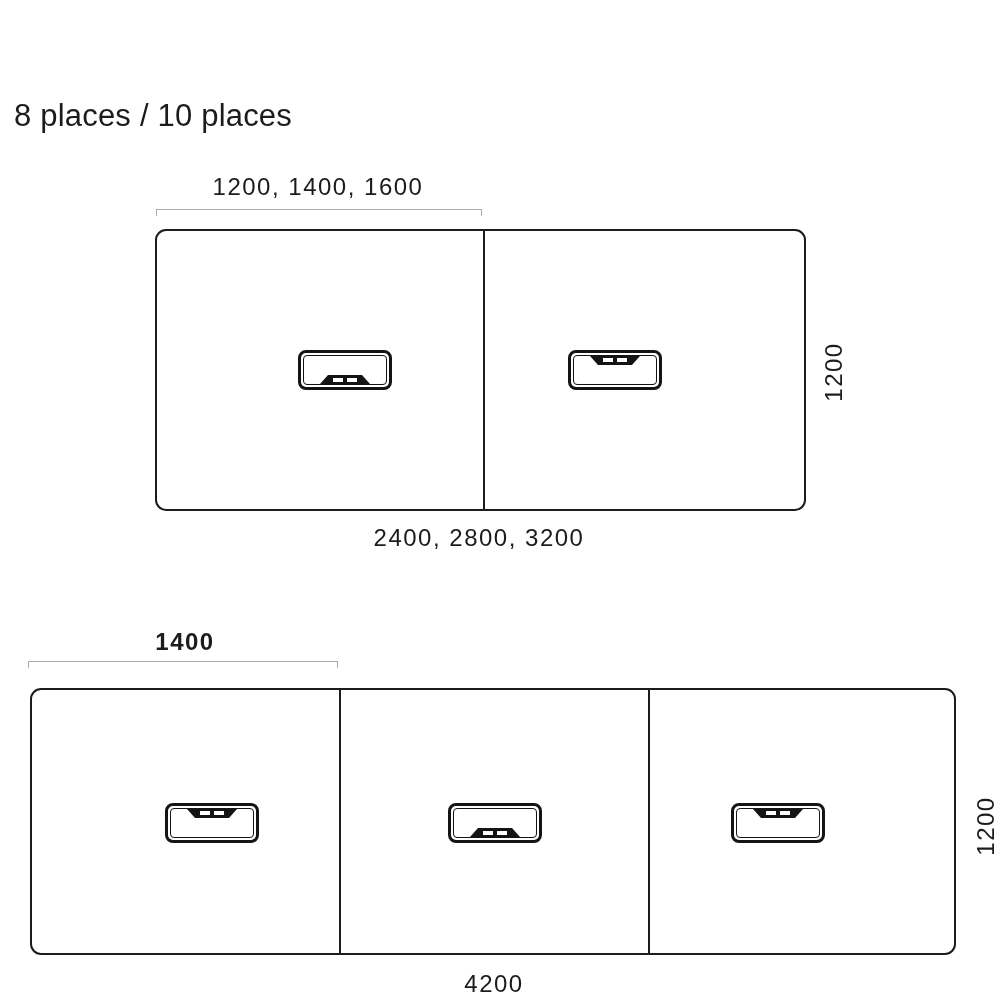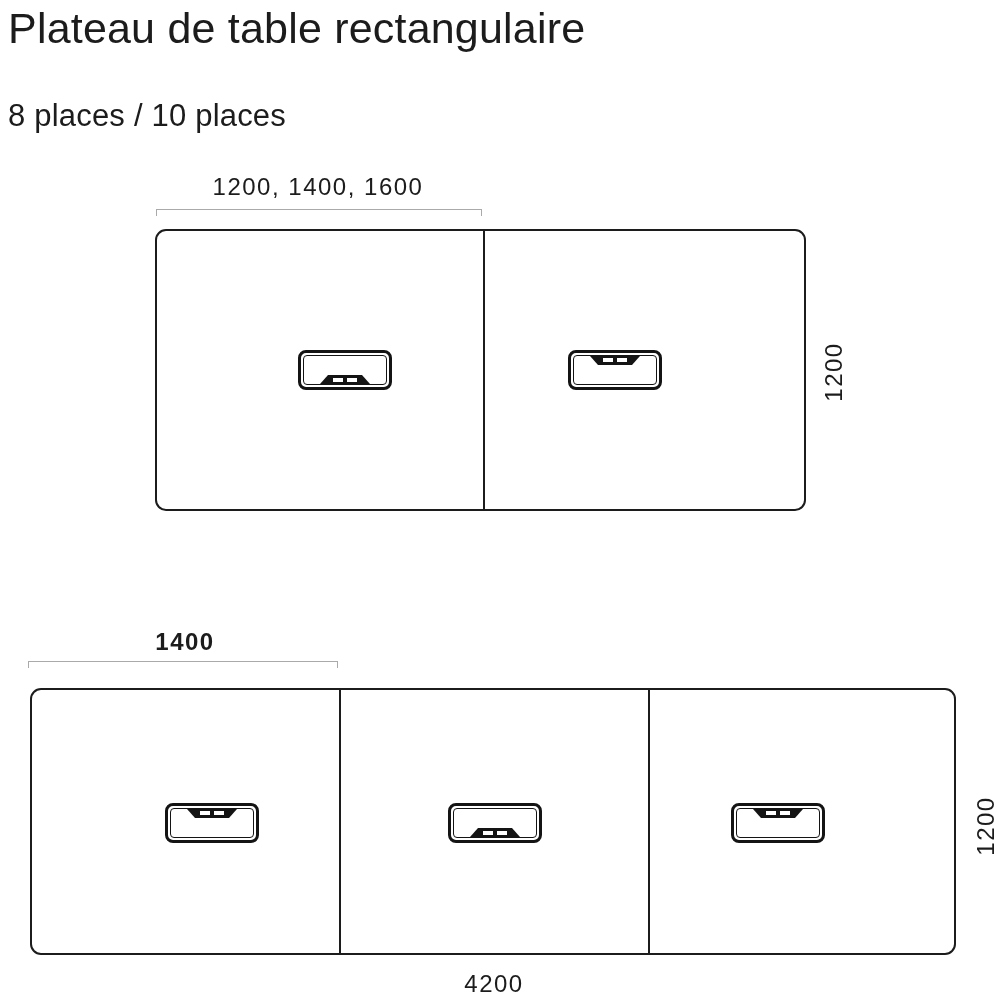--- a/index.html
+++ b/index.html
@@ -5,21 +5,21 @@
   html,body{margin:0;padding:0;background:#fff;}
   .page{
     position:relative;width:1000px;height:1000px;background:#fff;overflow:hidden;
     font-family:"Liberation Sans",sans-serif;color:#1c1c1c;
   }
   .title{
     position:absolute;left:8px;top:4px;font-size:43px;font-weight:400;
     letter-spacing:0.2px;white-space:nowrap;
   }
   .subtitle{
-    position:absolute;font-size:31px;font-weight:400;letter-spacing:0.2px;white-space:nowrap;
+    position:absolute;font-size:31px;font-weight:400;letter-spacing:0.2px;white-space:nowrap;margin-left:6px;
   }
   .sub1{left:8px;top:98px;}
   .sub2{left:8px;top:561px;}
   .dim{
     position:absolute;font-size:24px;letter-spacing:1.5px;white-space:nowrap;
     transform:translateX(-50%);
   }
   .dim.rot{transform:translate(-50%,-50%) rotate(-90deg);}
   .bracket{
     position:absolute;height:7px;box-sizing:border-box;
@@ -48,21 +48,20 @@
   .g-outlet i{position:absolute;top:3px;width:10px;height:4px;background:#fff;}
   .g-outlet i.s1{left:13px;}
   .g-outlet i.s2{right:13px;}
   .grommet.flip .g-outlet{bottom:auto;top:3px;transform:translateX(-50%) scaleY(-1);}
 </style>
 </head>
 <body>
 
 <div class="page">
 
-  <div class="title">Plateau de table rectangulaire</div>
 
   <div class="subtitle sub1">8 places / 10 places</div>
 
   <div class="dim" style="left:318px;top:173px;">1200, 1400, 1600</div>
   <div class="bracket" style="left:156px;top:209px;width:326px;"></div>
 
   <div class="tabletop" style="left:155px;top:229px;width:651px;height:282px;">
     <div class="seam" style="left:326px;"></div>
   </div>
 
@@ -75,20 +74,21 @@
   </div>
   <div class="grommet flip" style="left:568px;top:350px;">
     <div class="g-inner"></div>
     <div class="g-outlet">
         <i class="s1"></i>
         <i class="s2"></i>
       </div>
   </div>
 
   <div class="dim rot" style="left:834px;top:372px;">1200</div>
+  <div class="dim" style="left:479px;top:524px;">2400, 2800, 3200</div>
 
 
   <div class="dim" style="left:185px;top:628px;font-weight:bold;">1400</div>
   <div class="bracket" style="left:28px;top:661px;width:310px;"></div>
 
   <div class="tabletop" style="left:30px;top:688px;width:926px;height:267px;">
     <div class="seam" style="left:307px;"></div>
     <div class="seam" style="left:616px;"></div>
   </div>
 

